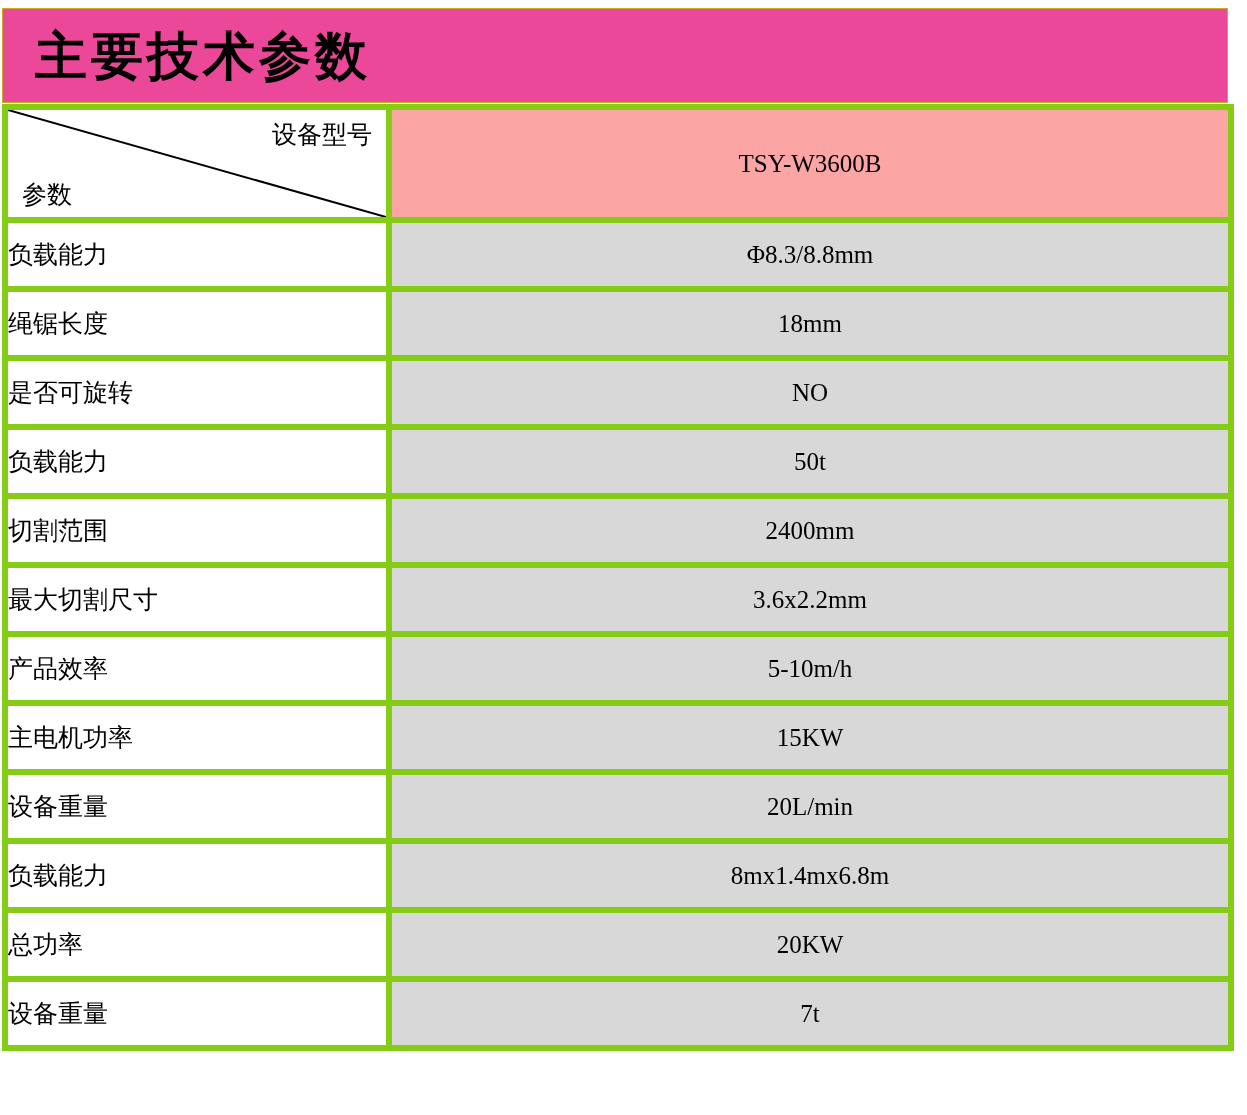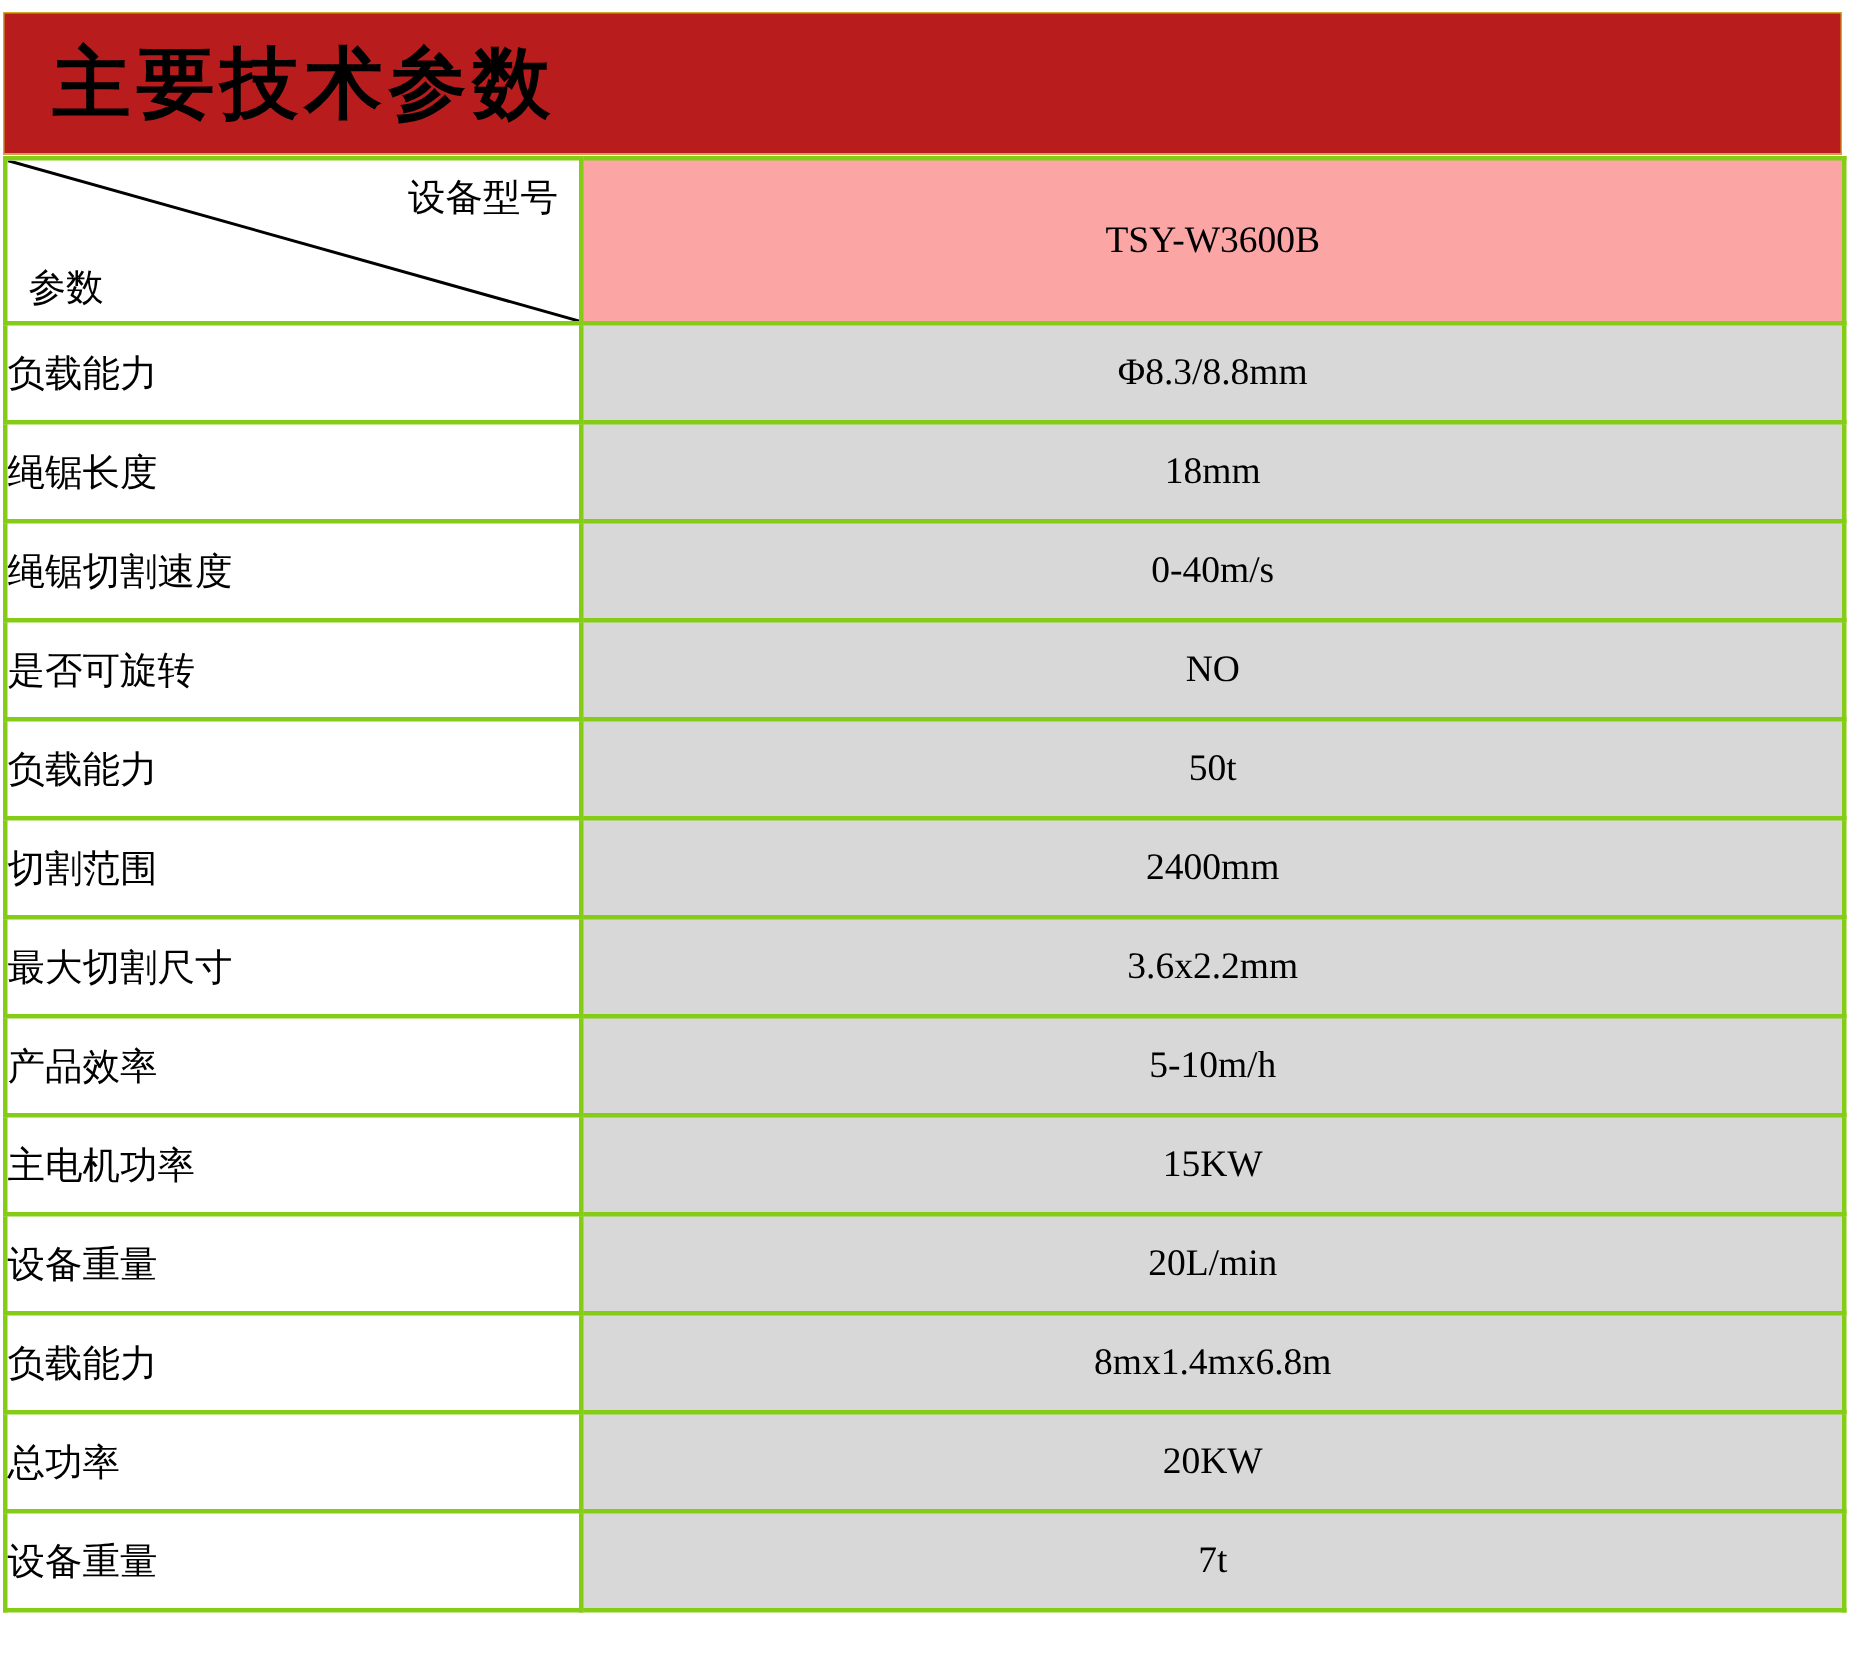--- a/index.html
+++ b/index.html
@@ -21,21 +21,21 @@
     box-sizing: border-box;
   }
 
   
   .title-bar {
     position: absolute;
     left: 2px;
     top: 8px;
     width: 1226px;
     height: 95px;
-    background: #b91c1c;
+    background: #ec4899;
     box-sizing: border-box;
     border: 1px solid #cfa91f;
     display: flex;
     align-items: center;
   }
   .title-text {
     margin-left: 32px;
     font-family: "DejaVu Sans", sans-serif;
     font-weight: bold;
     font-size: 52px;
@@ -50,21 +50,21 @@
     left: 2px;
     top: 104px;
     width: 1226px;
     border-collapse: collapse;
     table-layout: fixed;
   }
   .param-table col.c1 { width: 384px; }
   .param-table col.c2 { width: 842px; }
 
   .param-table td {
-    border: 3px solid #84cc16;
+    border: 6px solid #84cc16;
     padding: 0;
     height: 63px;
     font-size: 25px;
   }
   .cell-label {
     background: #ffffff;
     padding-left: 14px;
     font-size: 25px;
     vertical-align: middle;
   }
@@ -140,24 +140,20 @@
 
       <tr>
         <td class="cell-label">负载能力</td>
         <td class="cell-value">Φ8.3/8.8mm</td>
       </tr>
       <tr>
         <td class="cell-label">绳锯长度</td>
         <td class="cell-value">18mm</td>
       </tr>
       <tr>
-        <td class="cell-label">绳锯切割速度</td>
-        <td class="cell-value">0-40m/s</td>
-      </tr>
-      <tr>
         <td class="cell-label">是否可旋转</td>
         <td class="cell-value">NO</td>
       </tr>
       <tr>
         <td class="cell-label">负载能力</td>
         <td class="cell-value">50t</td>
       </tr>
       <tr>
         <td class="cell-label">切割范围</td>
         <td class="cell-value">2400mm</td>

